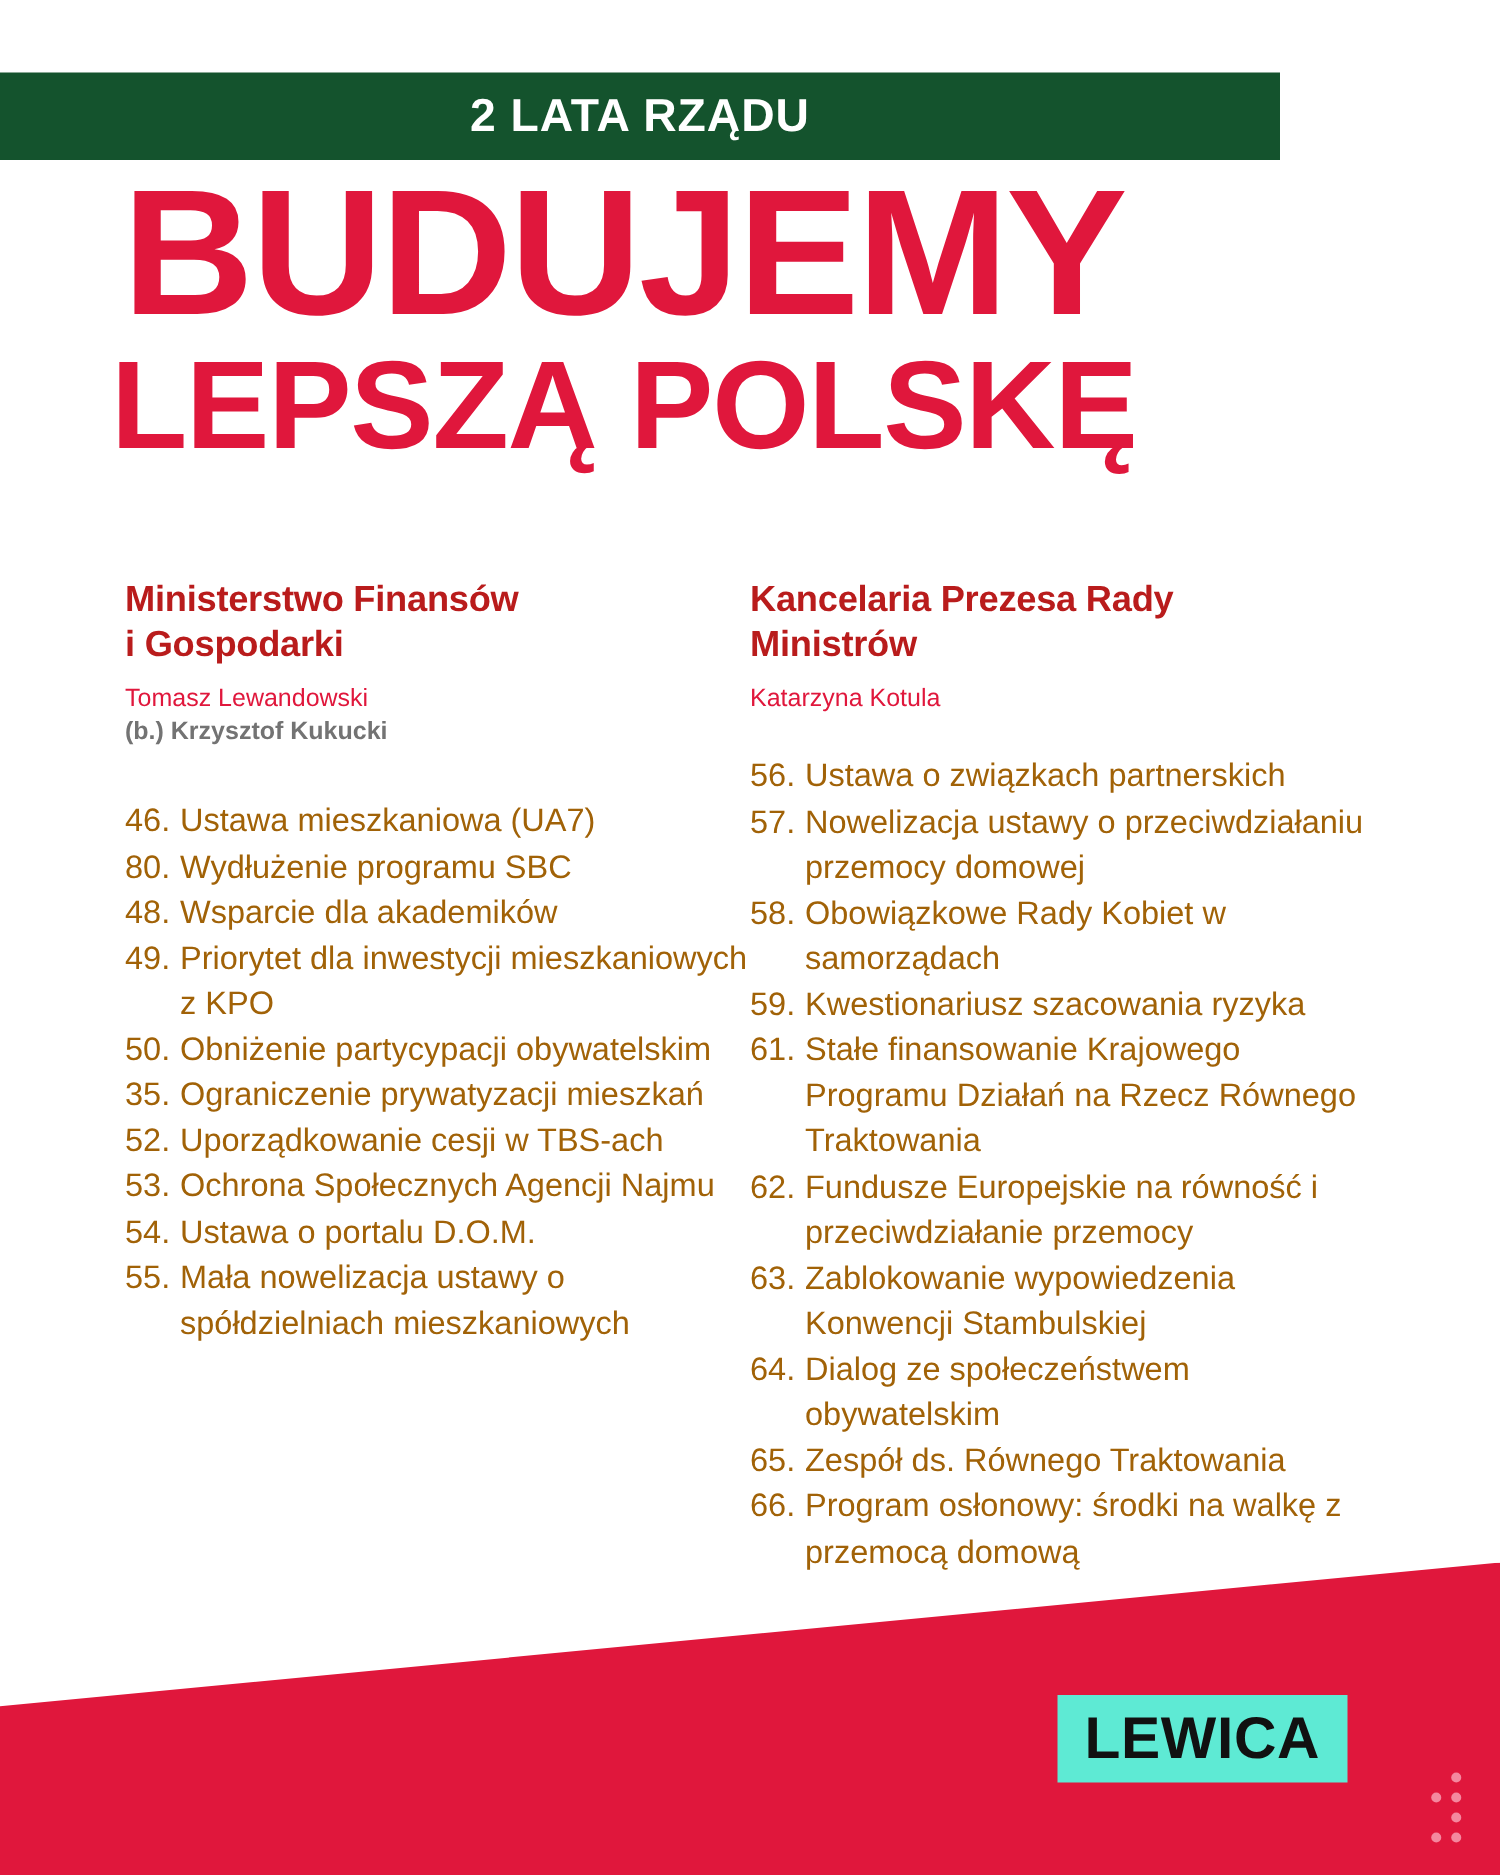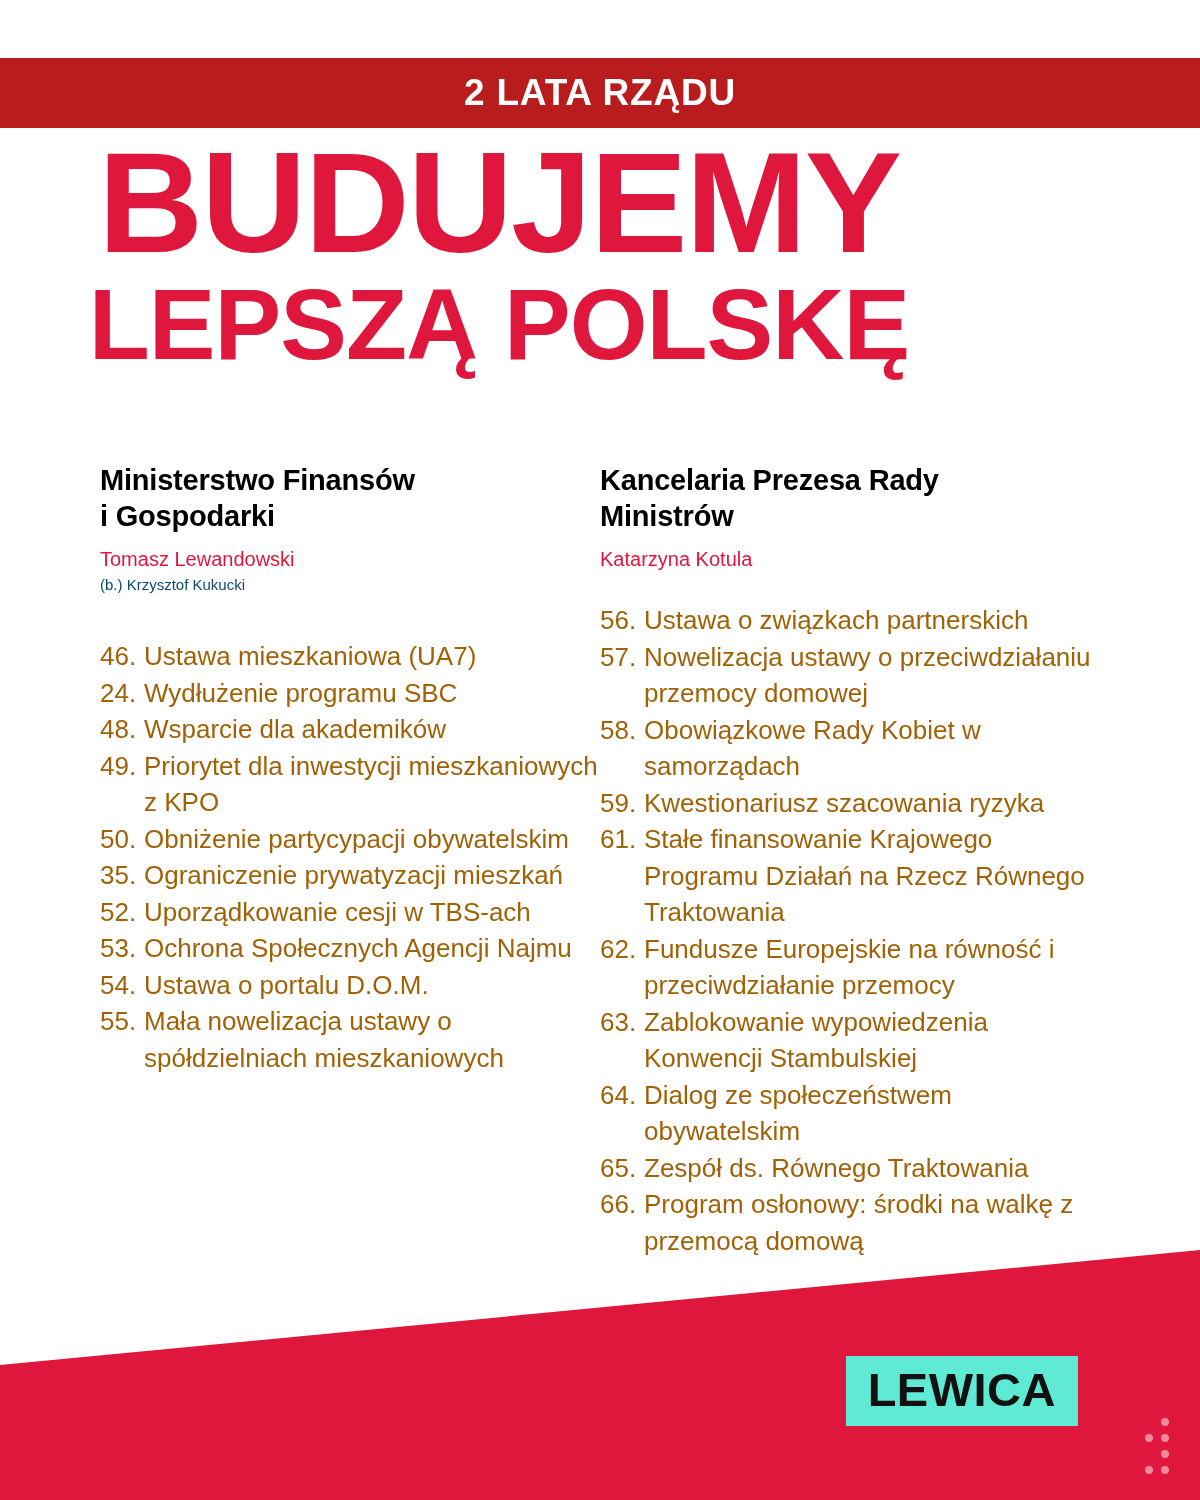--- a/index.html
+++ b/index.html
@@ -13,22 +13,22 @@
     position: relative;
     width: 1200px; height: 1500px;
     background: #ffffff;
     overflow: hidden;
   }
 
   
   .top-banner {
     position: absolute;
     top: 58px; left: 0;
-    width: 1200px; height: 70px;
-    background: #b91c1c;
+    width: 1024px; height: 70px;
+    background: #14532d;
     display: flex;
     align-items: center;
     justify-content: center;
   }
   .top-banner-text {
     color: #ffffff;
     font-size: 37px;
     font-weight: bold;
     letter-spacing: 0.8px;
     font-family: "Liberation Sans", sans-serif;
@@ -65,38 +65,38 @@
     top: 462px; left: 0;
     width: 1200px;
     display: flex;
     gap: 0;
   }
   .col { width: 500px; }
   .col-left { margin-left: 100px; }
   .col-right { margin-left: 0px; }
 
   .dept-title {
-    color: #000000;
+    color: #b91c1c;
     font-size: 29px;
     line-height: 36px;
     font-weight: bold;
     letter-spacing: -0.2px;
   }
   .person {
     color: #e0173c;
     font-size: 20px;
     line-height: 26px;
     font-weight: normal;
     margin-top: 12px;
   }
   .person-sub {
-    color: #0c4a6e;
-    font-size: 15px;
+    color: #737373;
+    font-size: 20px;
     line-height: 26px;
-    font-weight: normal;
+    font-weight: bold;
   }
 
   ol.items {
     list-style: none;
     margin-top: 40px;
   }
   .col-right ol.items { margin-top: 30px; }
 
   ol.items li {
     display: flex;
@@ -175,21 +175,21 @@
         <div>i Gospodarki</div>
       </div>
       <div class="person">Tomasz Lewandowski</div>
       <div class="person-sub">(b.) Krzysztof Kukucki</div>
       <ol class="items">
         <li>
             <span class="num">46.</span>
             <span class="txt">Ustawa mieszkaniowa (UA7)</span>
           </li>
         <li>
-            <span class="num">24.</span>
+            <span class="num">80.</span>
             <span class="txt">Wydłużenie programu SBC</span>
           </li>
         <li>
             <span class="num">48.</span>
             <span class="txt">Wsparcie dla akademików</span>
           </li>
         <li>
             <span class="num">49.</span>
             <span class="txt">Priorytet dla inwestycji mieszkaniowych z KPO</span>
           </li>

